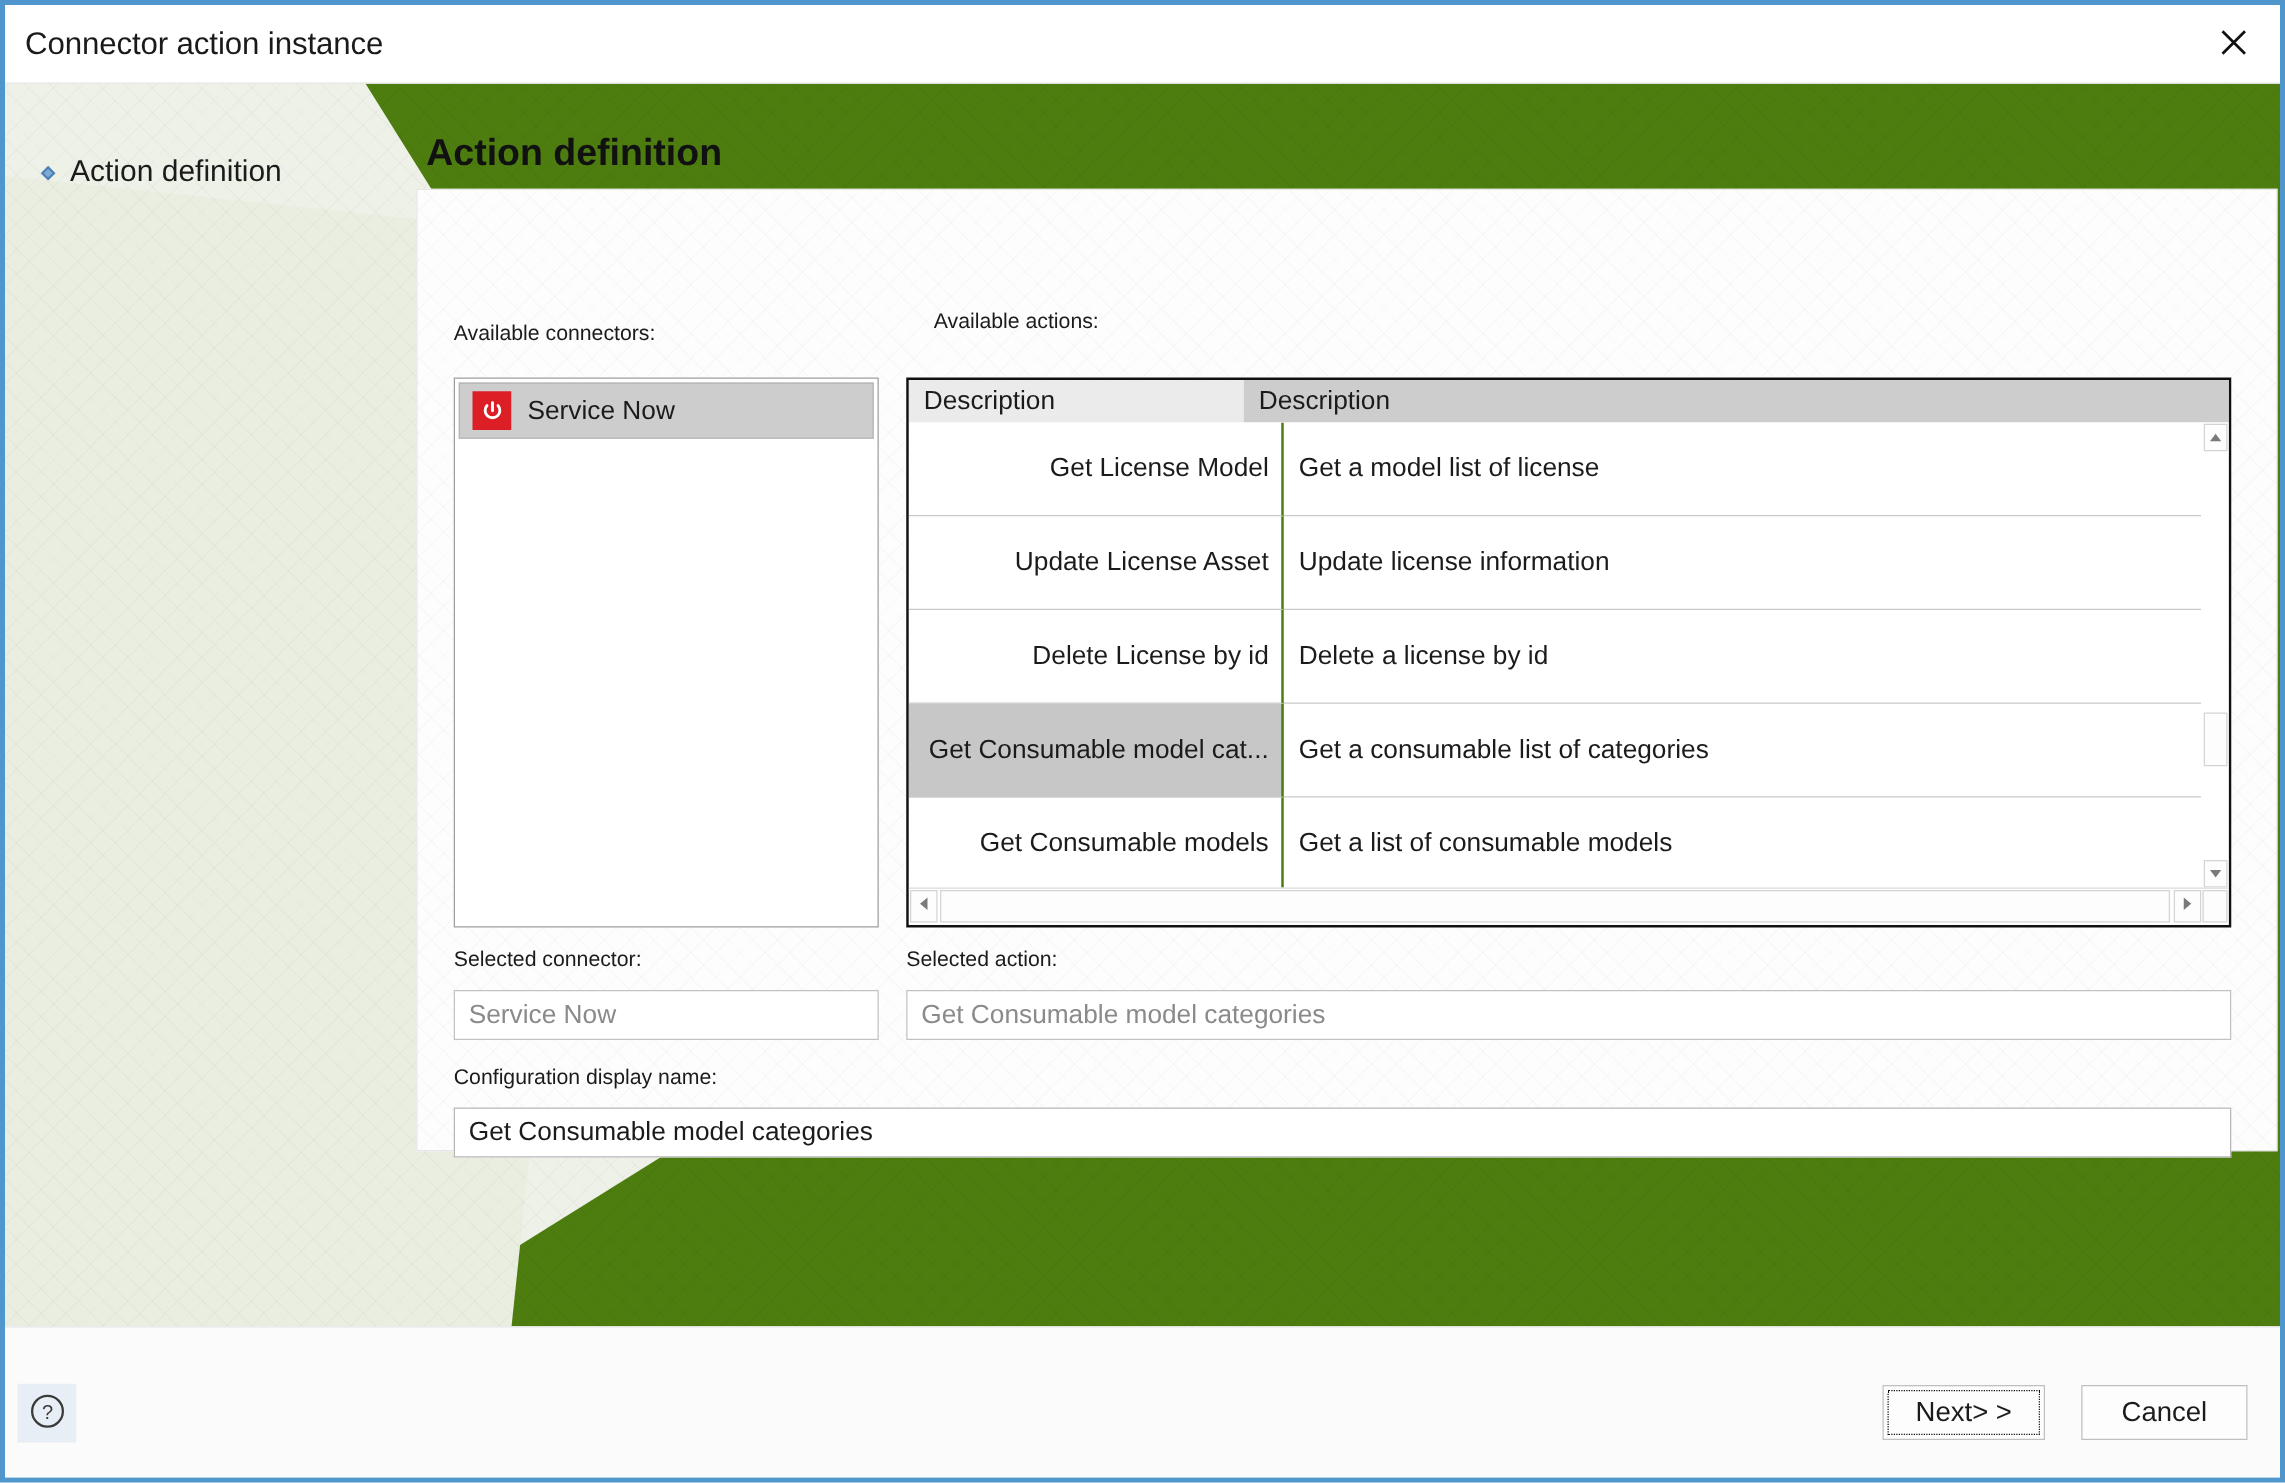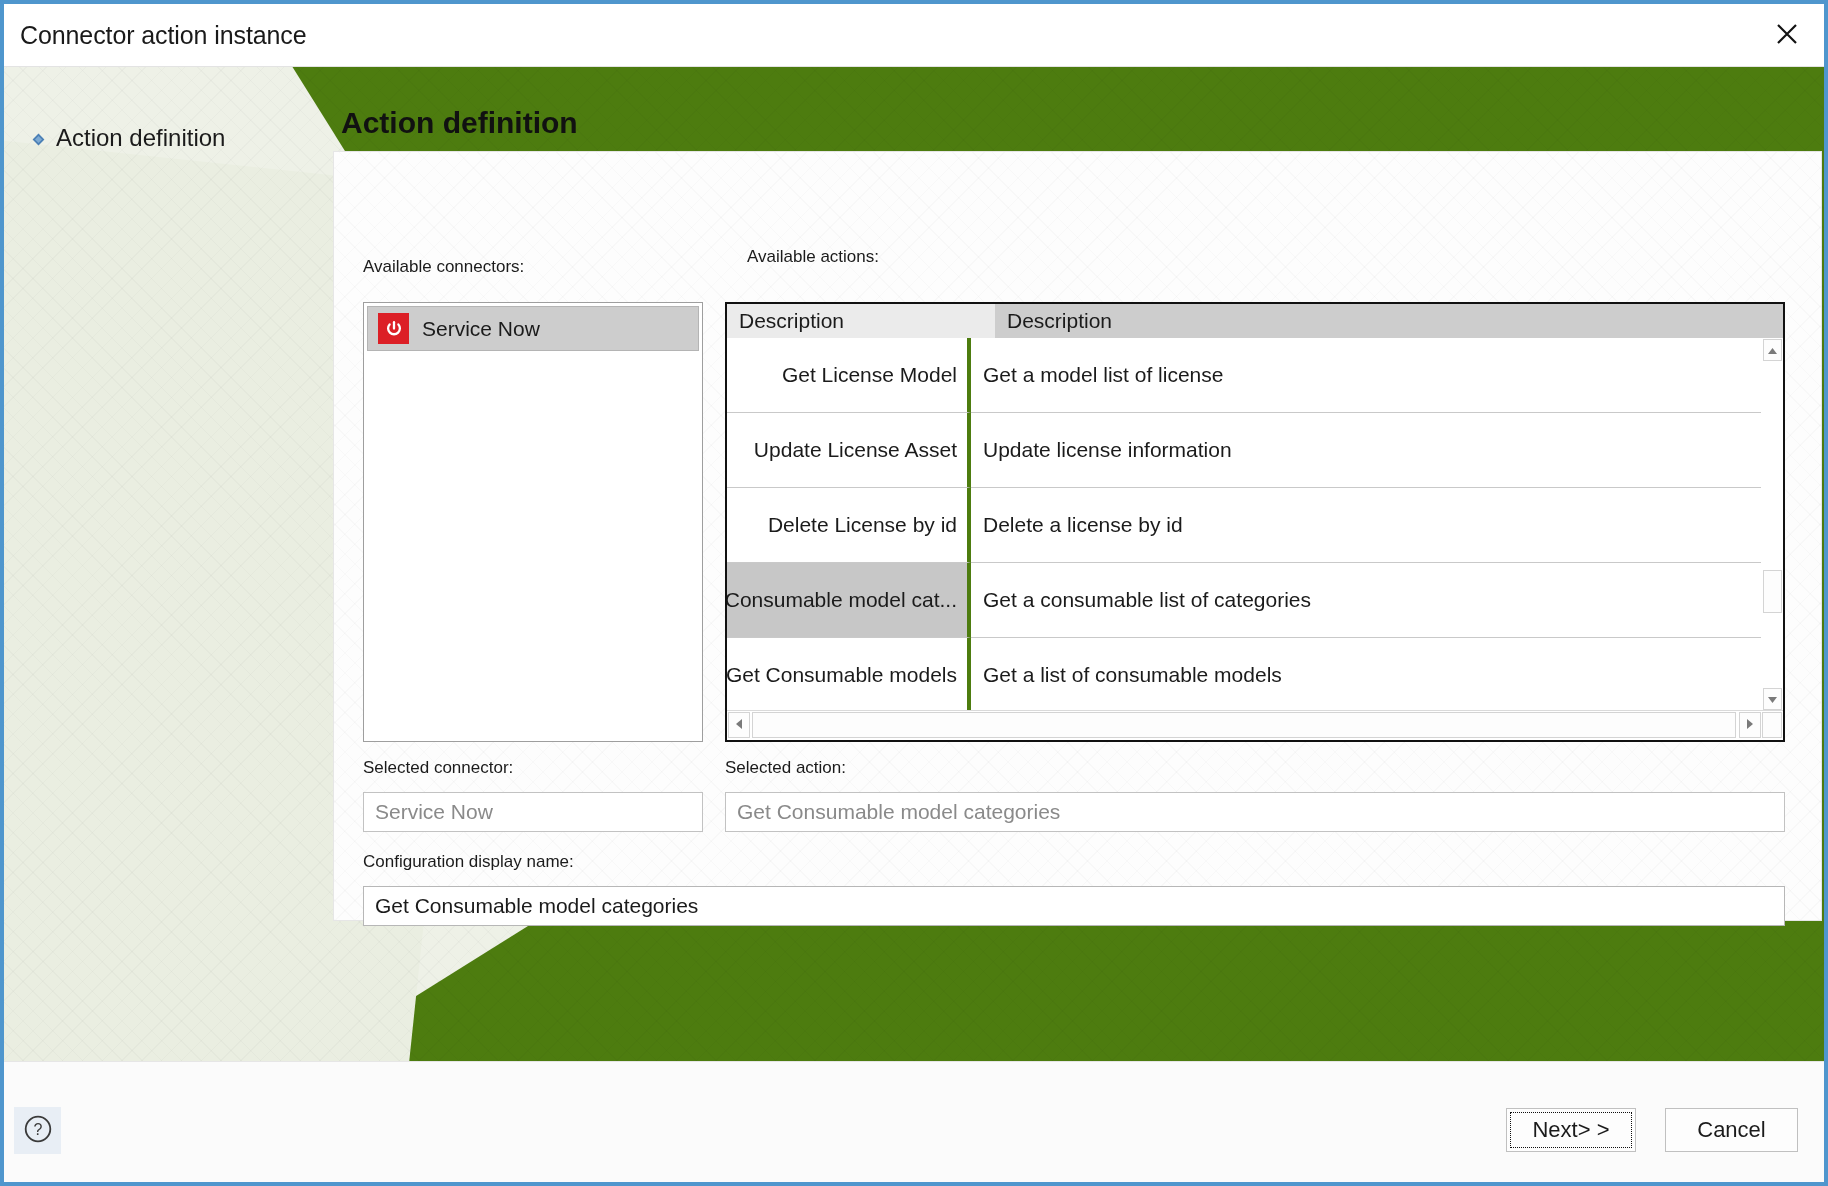--- a/index.html
+++ b/index.html
@@ -266,24 +266,24 @@
     display: flex;
     align-items: center;
     font-size: 21px;
     color: #1b1b1b;
     box-sizing: border-box;
     border-bottom: 1px solid #c9c9c9;
     white-space: nowrap;
     overflow: hidden;
   }
   .gcell.c1 {
-    width: 244px;
+    width: 300px;
     justify-content: flex-end;
     padding-right: 10px;
-    border-right: 4px solid #4d7c0f;
+    border-right: 2px solid #4d7c0f;
   }
   .gcell.c2 {
     flex: 1;
     padding-left: 12px;
   }
   .grow.selected .gcell.c1 { background: #c7c7c7; }
 
   
   .vscroll {
     position: absolute;

